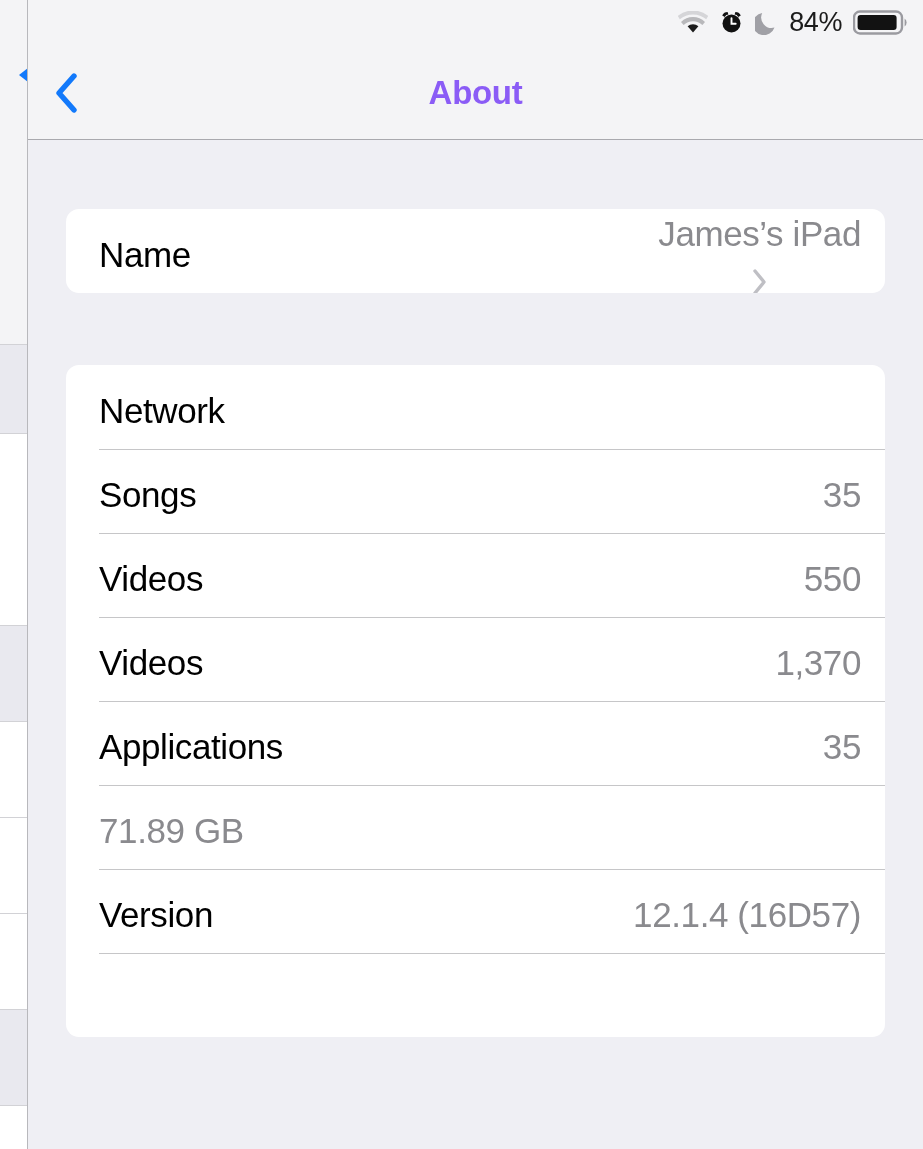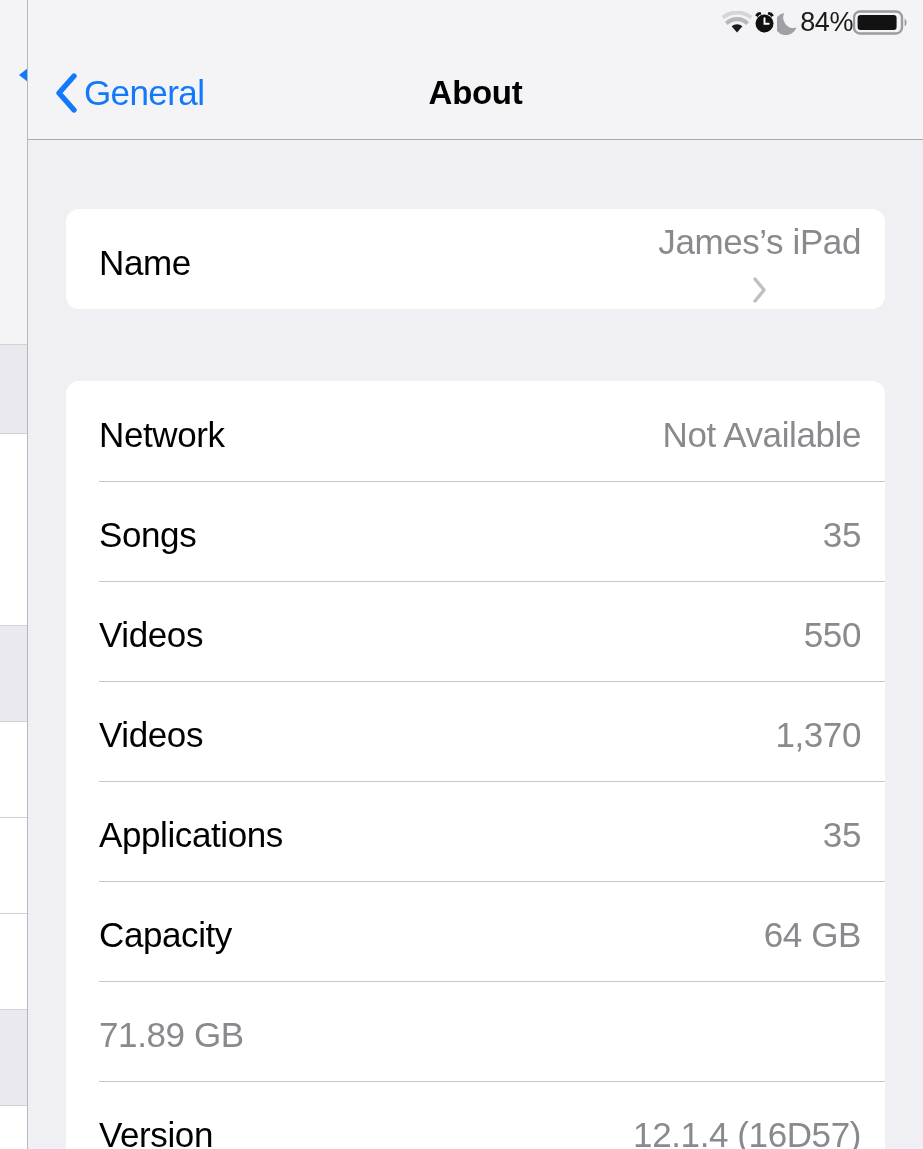--- a/index.html
+++ b/index.html
@@ -63,20 +63,21 @@
     background: #F4F4F6;
     border-bottom: 1px solid #A9A9AE;
   }
 
   .statusbar {
     position: absolute;
     top: 0; right: 0;
     height: 45px;
     display: flex;
     align-items: center;
+    gap: 11px;
     padding-right: 14px;
   }
   .status-icon { display: flex; align-items: center; }
   .battery-pct {
     font-size: 27px;
     color: #1B1B1B;
     letter-spacing: -0.4px;
     font-weight: 400;
   }
 
@@ -103,21 +104,21 @@
     letter-spacing: -0.6px;
   }
   .nav-title {
     position: absolute;
     left: 0; right: 0;
     top: 50%;
     transform: translateY(-50%);
     text-align: center;
     font-size: 33px;
     font-weight: bold;
-    color: #000000;
+    color: #8b5cf6;
     letter-spacing: -0.3px;
   }
 
   
   .content {
     position: relative;
     padding: 0 10px;
     height: calc(1149px - 140px);
     overflow: hidden;
   }
@@ -129,21 +130,21 @@
     overflow: hidden;
   }
   .card.group-one { margin-top: 69px; }
   .card.group-two { margin-top: 72px; }
 
   .row {
     position: relative;
     display: flex;
     align-items: center;
     justify-content: space-between;
-    height: 100px;
+    height: 84px;
     padding: 8px 24px 0 33px;
     cursor: default;
   }
   .row.tappable { cursor: pointer; }
   .row + .row::before {
     content: "";
     position: absolute;
     left: 33px;
     right: 0;
     top: 0;
@@ -222,21 +223,20 @@
         </span>
       </div>
 
       <div class="navbar">
         <div class="back-button">
           <span class="back-chevron">
             <svg width="22" height="40" viewBox="0 0 22 40">
               <path d="M19 3 L4 20 L19 37" stroke="#1279FB" stroke-width="5.4" fill="none" stroke-linecap="round" stroke-linejoin="round"></path>
             </svg>
           </span>
-          <span class="back-label">General</span>
         </div>
         <div class="nav-title">About</div>
       </div>
     </div>
 
     <div class="content">
 
       <div class="card group-one">
         <div class="row tappable">
           <span class="row-label">Name</span>
@@ -248,21 +248,20 @@
               </svg>
             </span>
           </span>
         </div>
       </div>
 
       <div class="card group-two">
 
         <div class="row">
           <span class="row-label">Network</span>
-          <span class="row-value">Not Available</span>
         </div>
 
         <div class="row">
           <span class="row-label">Songs</span>
           <span class="row-value">35</span>
         </div>
 
         <div class="row">
           <span class="row-label">Videos</span>
           <span class="row-value">550</span>
@@ -271,24 +270,20 @@
         <div class="row">
           <span class="row-label">Videos</span>
           <span class="row-value">1,370</span>
         </div>
 
         <div class="row">
           <span class="row-label">Applications</span>
           <span class="row-value">35</span>
         </div>
 
-        <div class="row">
-          <span class="row-label">Capacity</span>
-          <span class="row-value">64 GB</span>
-        </div>
 
         <div class="row">
           <span class="row-value">71.89 GB</span>
         </div>
 
         <div class="row">
           <span class="row-label">Version</span>
           <span class="row-value">12.1.4 (16D57)</span>
         </div>
 

